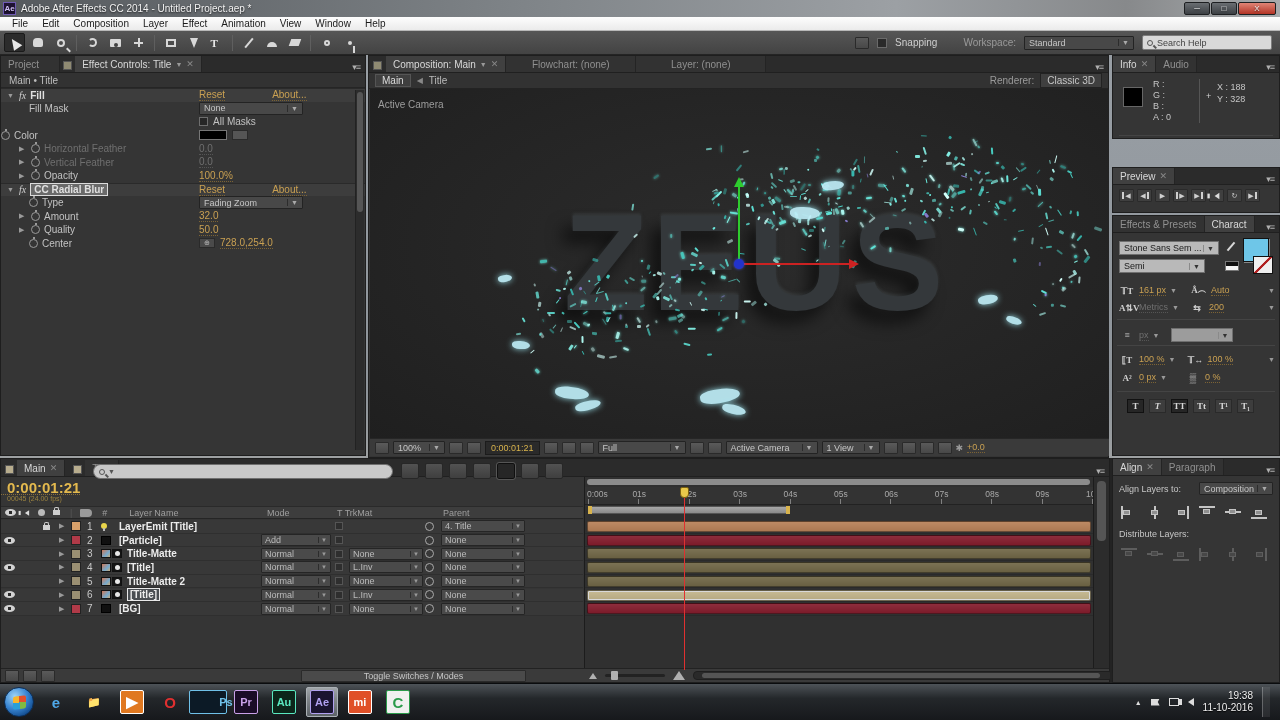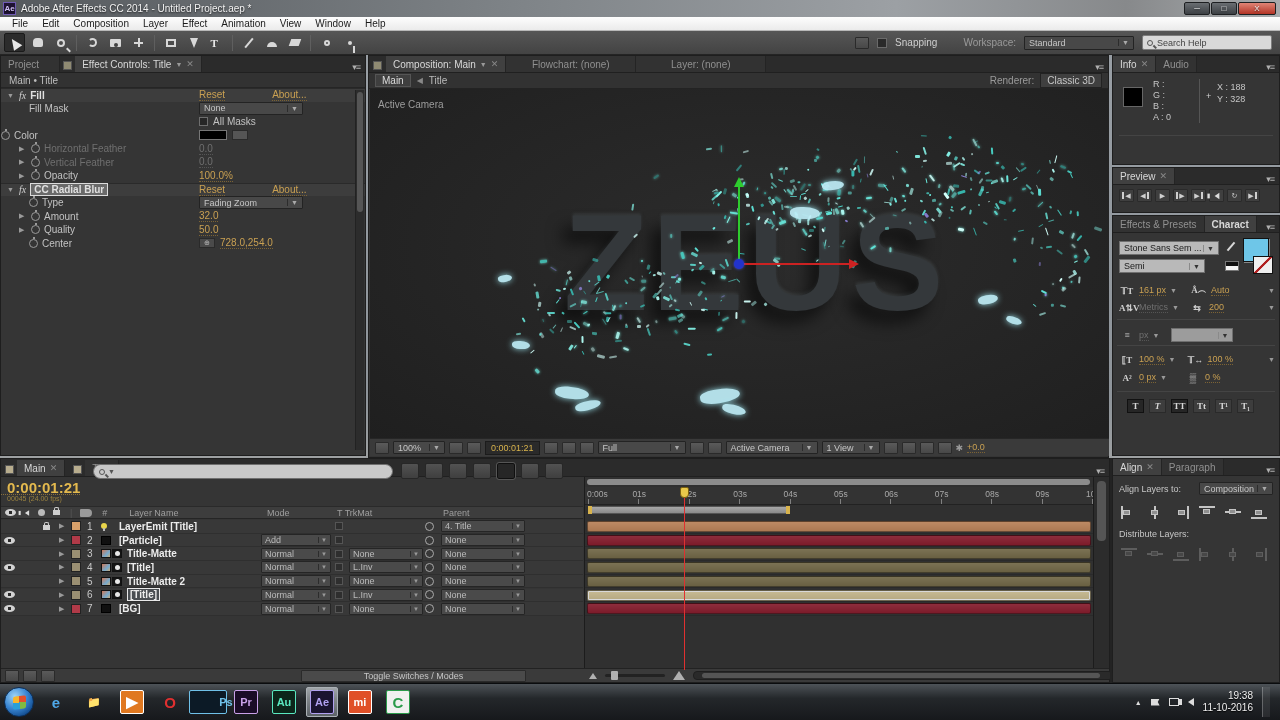--- a/index.html
+++ b/index.html
@@ -941,21 +941,21 @@
     </div>
     <div class="mini-ico"></div>
     <div class="mini-ico"></div>
     <div class="mini-ico"></div>
     <div class="mini-ico"></div>
     <span style="color:#9a9a9a;">✱</span>
     <span class="val">+0.0</span>
   </div>
 </div>
 
-<div class="panel" style="left:1112px;top:55px;width:168px;height:110px;">
+<div class="panel" style="left:1112px;top:55px;width:168px;height:84px;">
   <div class="tabbar">
     <div class="tab active">
         <span>Info</span>
         <span class="x">✕</span>
       </div>
     <div class="tab">
         <span>Audio</span>
       </div>
     <div class="pm">▾≡</div>
   </div>
@@ -997,21 +997,21 @@
     <div class="tbtn">↻</div>
     <div class="tbtn">▶<span class="bar"></span></div>
   </div>
 </div>
 
 <div class="panel" style="left:1112px;top:215px;width:168px;height:241px;">
   <div class="tabbar">
     <div class="tab" style="max-width:92px;">
         <span>Effects &amp; Presets</span>
       </div>
-    <div class="tab active" style="max-width:70px;font-weight:bold;">
+    <div class="tab active" style="max-width:70px;">
         <span>Charact</span>
       </div>
     <div class="pm">▾≡</div>
   </div>
   <div style="position:relative;height:222px;">
     <div class="lightdd" style="position:absolute;left:6px;top:8px;width:100px;">
       <span>Stone Sans Sem ...</span>
         <span class="arr">▼</span>
     </div>
     <div style="position:absolute;left:112px;top:8px;width:12px;height:12px;">

